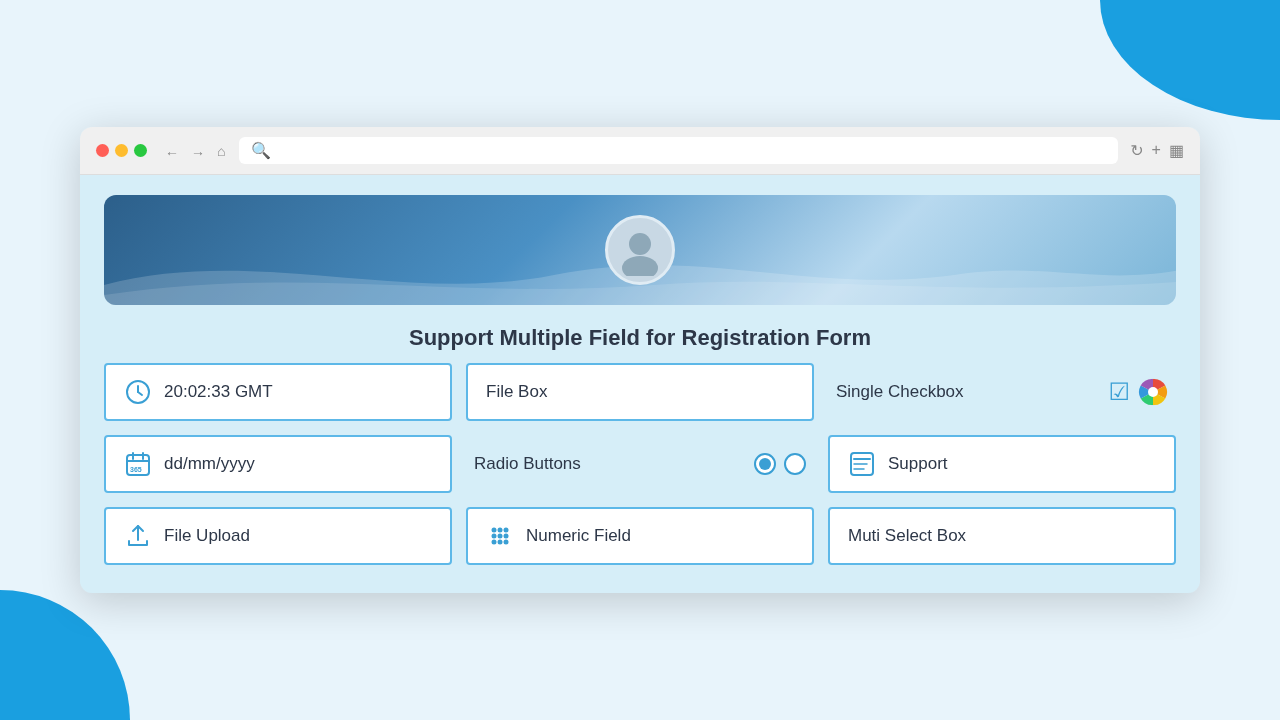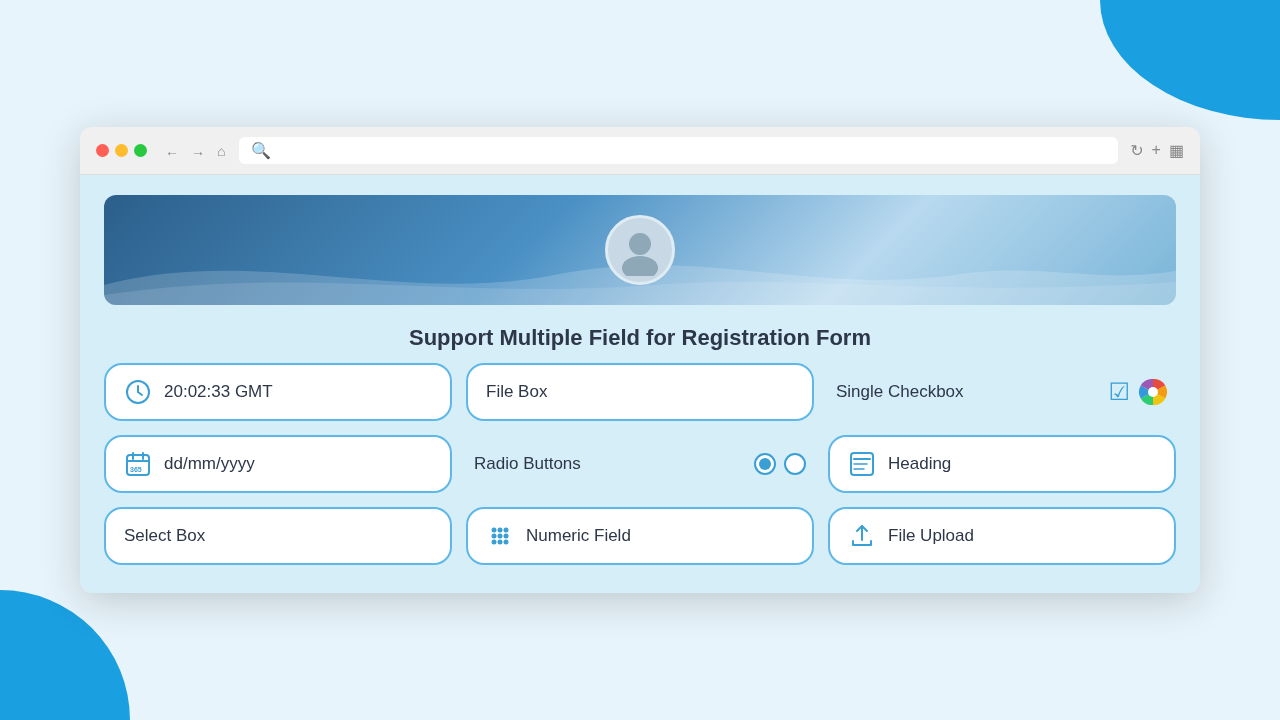--- a/index.html
+++ b/index.html
@@ -156,21 +156,21 @@
     
     .fields-grid {
       display: grid;
       grid-template-columns: 1fr 1fr 1fr;
       gap: 14px;
     }
 
     .field-card {
       background: white;
       border: 2px solid #5db8e8;
-      border-radius: 18px;
+      border-radius: 4px;
       padding: 14px 18px;
       display: flex;
       align-items: center;
       gap: 12px;
       cursor: pointer;
       transition: box-shadow 0.2s;
     }
 
     .field-icon {
       color: #3a9fd4;
@@ -364,52 +364,52 @@
 
       <div class="field-card">
         <div class="field-icon">
           <svg class="icon-svg" viewBox="0 0 26 26" fill="none">
             <rect x="2" y="2" width="22" height="22" rx="3" stroke="#3a9fd4" stroke-width="2"></rect>
             <line x1="5" y1="8" x2="21" y2="8" stroke="#3a9fd4" stroke-width="2" stroke-linecap="round"></line>
             <line x1="5" y1="13" x2="18" y2="13" stroke="#3a9fd4" stroke-width="1.5" stroke-linecap="round"></line>
             <line x1="5" y1="18" x2="15" y2="18" stroke="#3a9fd4" stroke-width="1.5" stroke-linecap="round"></line>
           </svg>
         </div>
-        <span class="field-label">Heading</span>
-      </div>
-
-      <div class="field-card">
-        <span class="field-label">Select Box</span>
+        <span class="field-label">Support</span>
+      </div>
+
+
+      <div class="field-card">
+        <div class="field-icon">
+          <svg class="icon-svg" viewBox="0 0 26 26" fill="none">
+            <path d="M13 3 L13 17" stroke="#3a9fd4" stroke-width="2" stroke-linecap="round"></path>
+            <path d="M8 8 L13 3 L18 8" stroke="#3a9fd4" stroke-width="2" stroke-linecap="round" stroke-linejoin="round"></path>
+            <path d="M4 18 L4 22 L22 22 L22 18" stroke="#3a9fd4" stroke-width="2" stroke-linecap="round" stroke-linejoin="round"></path>
+          </svg>
+        </div>
+        <span class="field-label">File Upload</span>
       </div>
 
       <div class="field-card">
         <div class="field-icon">
           <svg class="icon-svg" viewBox="0 0 26 26" fill="none">
             <circle cx="7" cy="7" r="2.5" fill="#3a9fd4"></circle>
             <circle cx="13" cy="7" r="2.5" fill="#3a9fd4"></circle>
             <circle cx="19" cy="7" r="2.5" fill="#3a9fd4"></circle>
             <circle cx="7" cy="13" r="2.5" fill="#3a9fd4"></circle>
             <circle cx="13" cy="13" r="2.5" fill="#3a9fd4"></circle>
             <circle cx="19" cy="13" r="2.5" fill="#3a9fd4"></circle>
             <circle cx="7" cy="19" r="2.5" fill="#3a9fd4"></circle>
             <circle cx="13" cy="19" r="2.5" fill="#3a9fd4"></circle>
             <circle cx="19" cy="19" r="2.5" fill="#3a9fd4"></circle>
           </svg>
         </div>
         <span class="field-label">Numeric Field</span>
       </div>
 
       <div class="field-card">
-        <div class="field-icon">
-          <svg class="icon-svg" viewBox="0 0 26 26" fill="none">
-            <path d="M13 3 L13 17" stroke="#3a9fd4" stroke-width="2" stroke-linecap="round"></path>
-            <path d="M8 8 L13 3 L18 8" stroke="#3a9fd4" stroke-width="2" stroke-linecap="round" stroke-linejoin="round"></path>
-            <path d="M4 18 L4 22 L22 22 L22 18" stroke="#3a9fd4" stroke-width="2" stroke-linecap="round" stroke-linejoin="round"></path>
-          </svg>
-        </div>
-        <span class="field-label">File Upload</span>
-      </div>
-
+        <span class="field-label">Muti Select Box</span>
+      </div>
 
 
     </div>
   </div>
 </div>
 
 </body></html>

